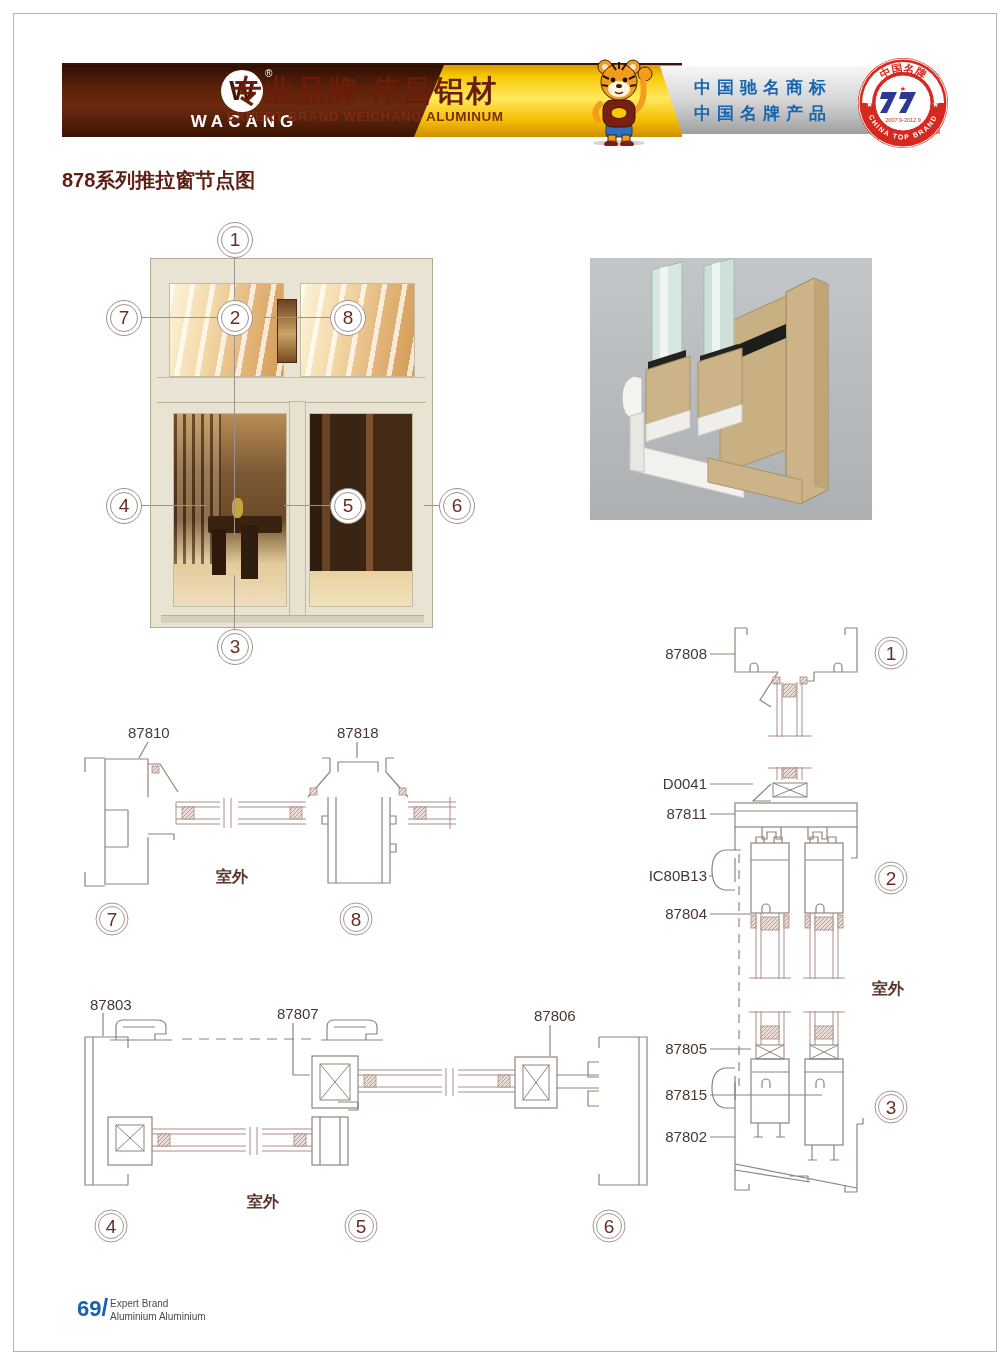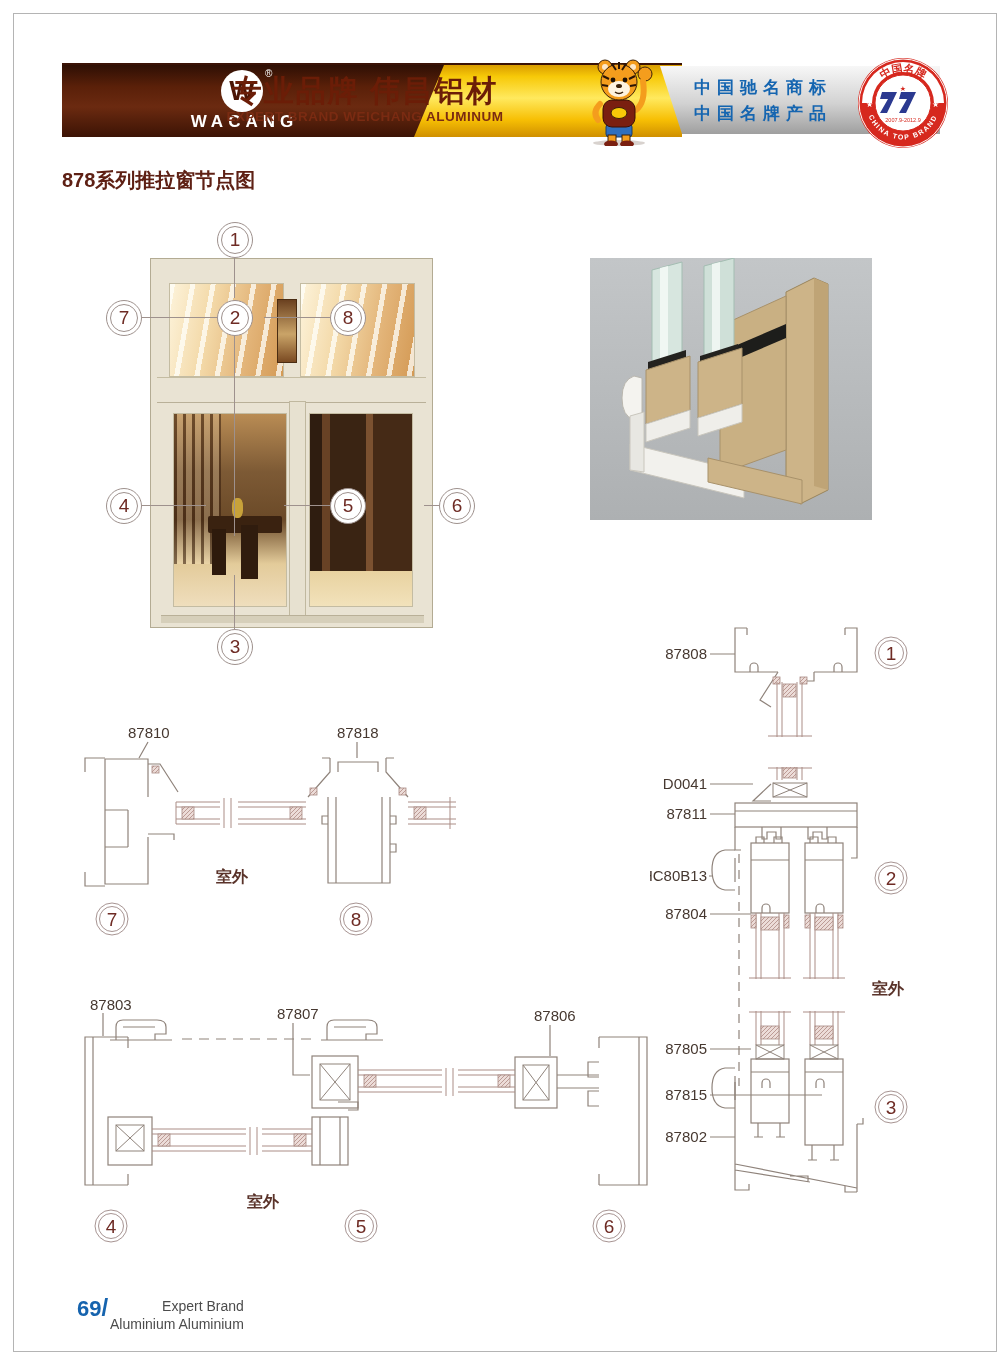--- a/index.html
+++ b/index.html
@@ -51,21 +51,21 @@
   
   #render{left:590px;top:258px;width:282px;height:262px;background:linear-gradient(180deg,#c3c6c8,#adb0b2);}
   
   svg text{font-family:"Liberation Sans",sans-serif;}
   .lbl{font-size:15px;fill:#463830;}
   .cn{font-size:16px;font-weight:bold;fill:#5a332a;}
   .num{font-size:19px;fill:#6e2b24;}
   
   #foot-num{left:77px;top:1294px;font-size:22px;font-weight:bold;color:#1563ae;}
   #foot-sep{font-size:24px;font-weight:bold;color:#1563ae;}
-  #foot-txt{left:110px;top:1298px;font-size:14px;color:#4c4c4c;line-height:1.25;text-align:right;}
+  #foot-txt{left:110px;top:1298px;font-size:10px;color:#4c4c4c;line-height:1.25;}
 </style>
 </head>
 <body>
 
 <div id="page">
   <div class="abs" id="frame"></div>
 
   <div class="abs" id="banner-topline"></div>
   <div class="abs" id="banner">
     <div class="abs" id="maroon"></div>

